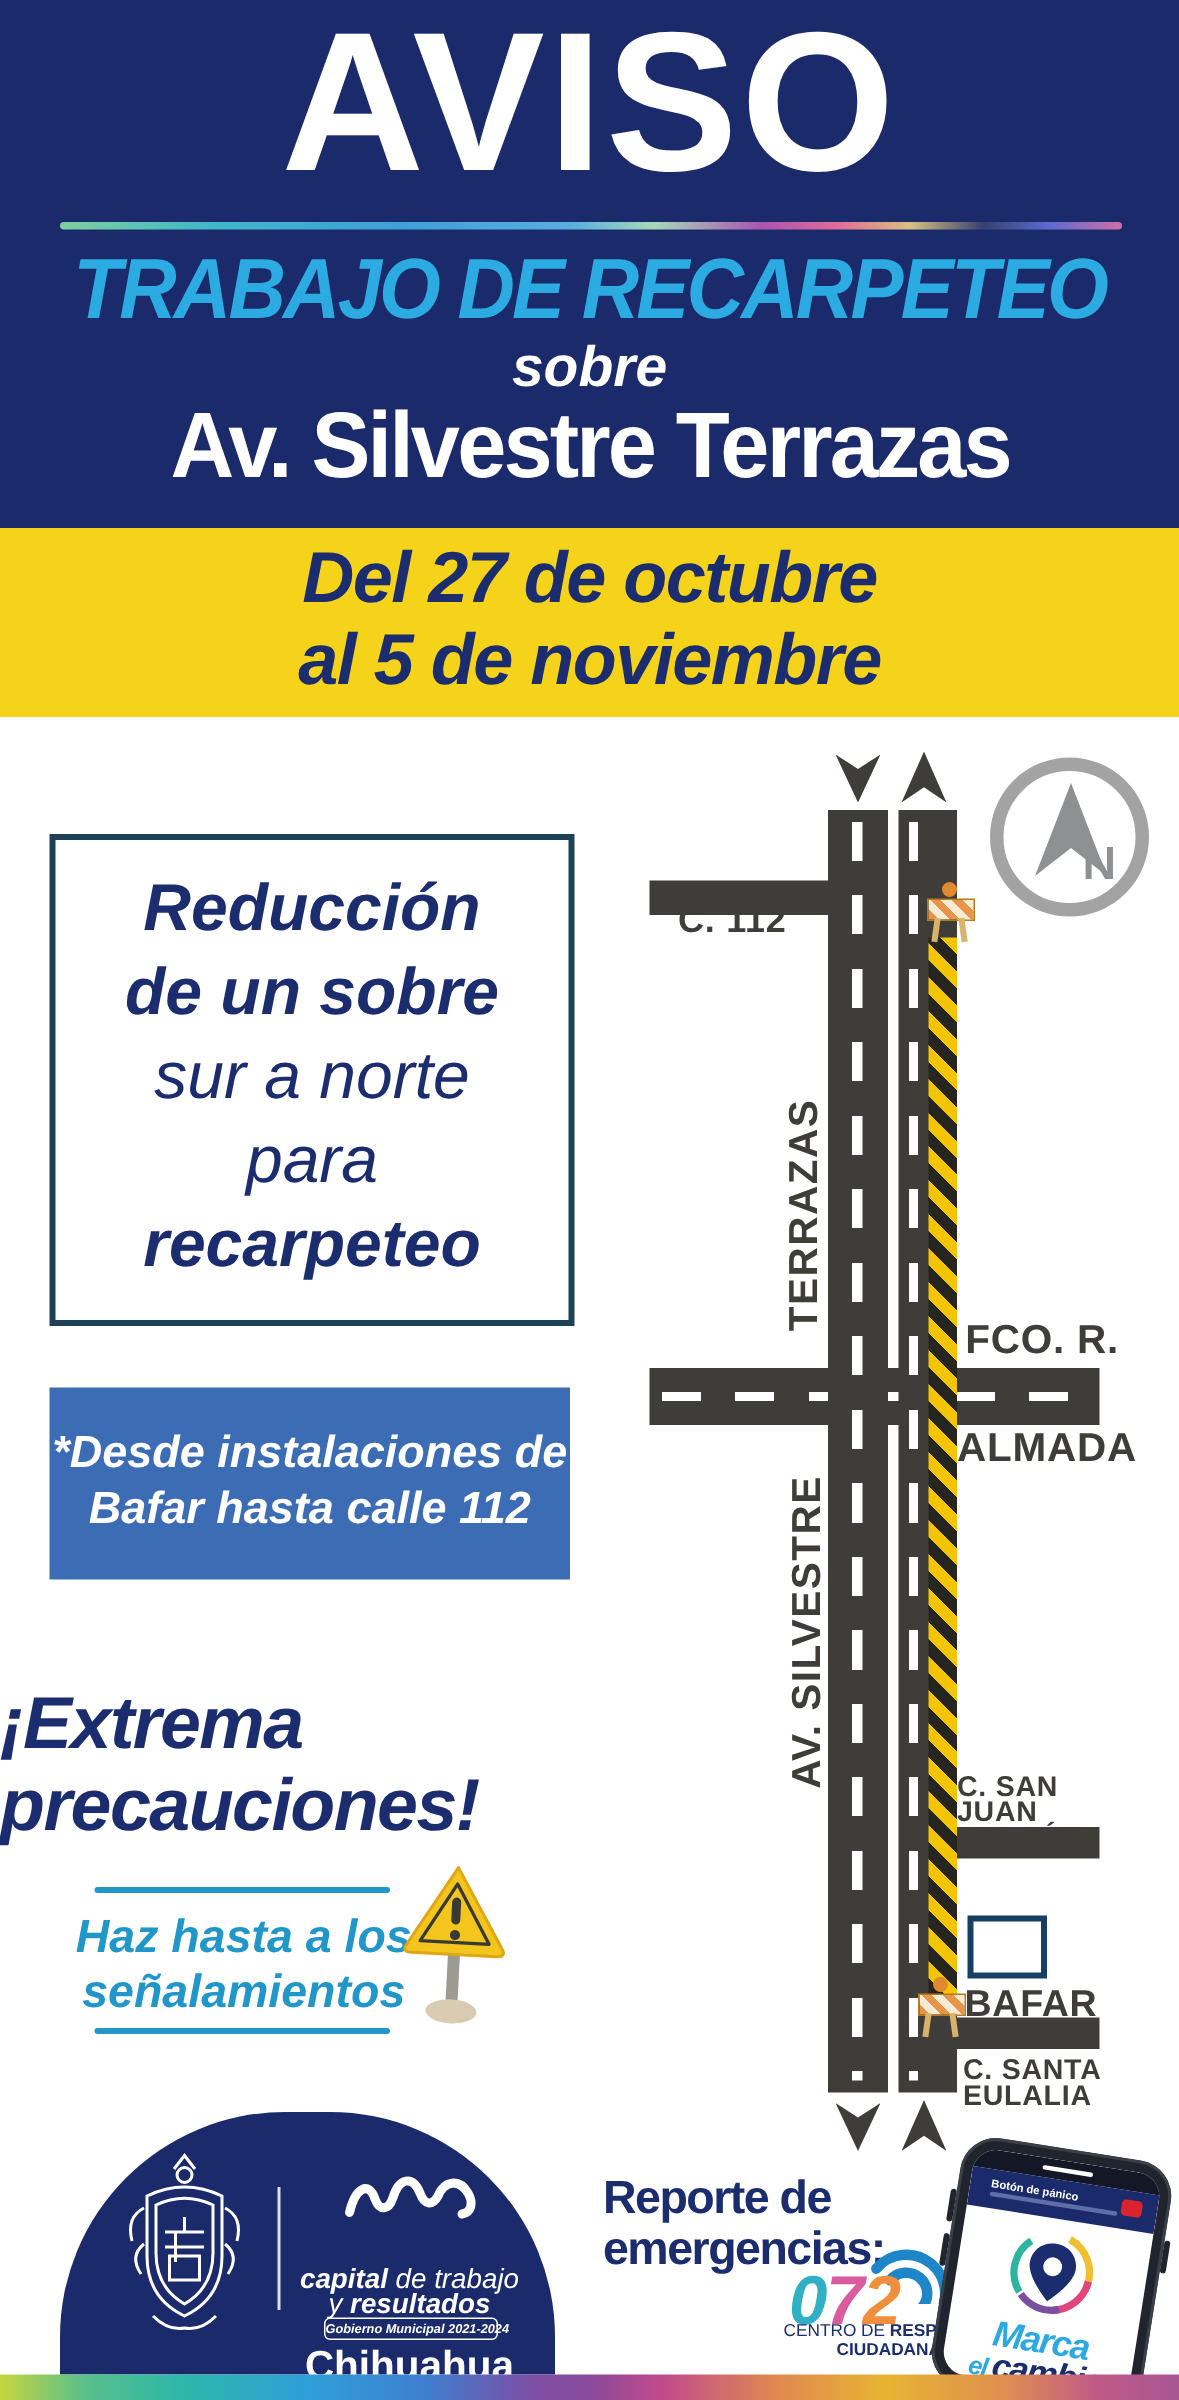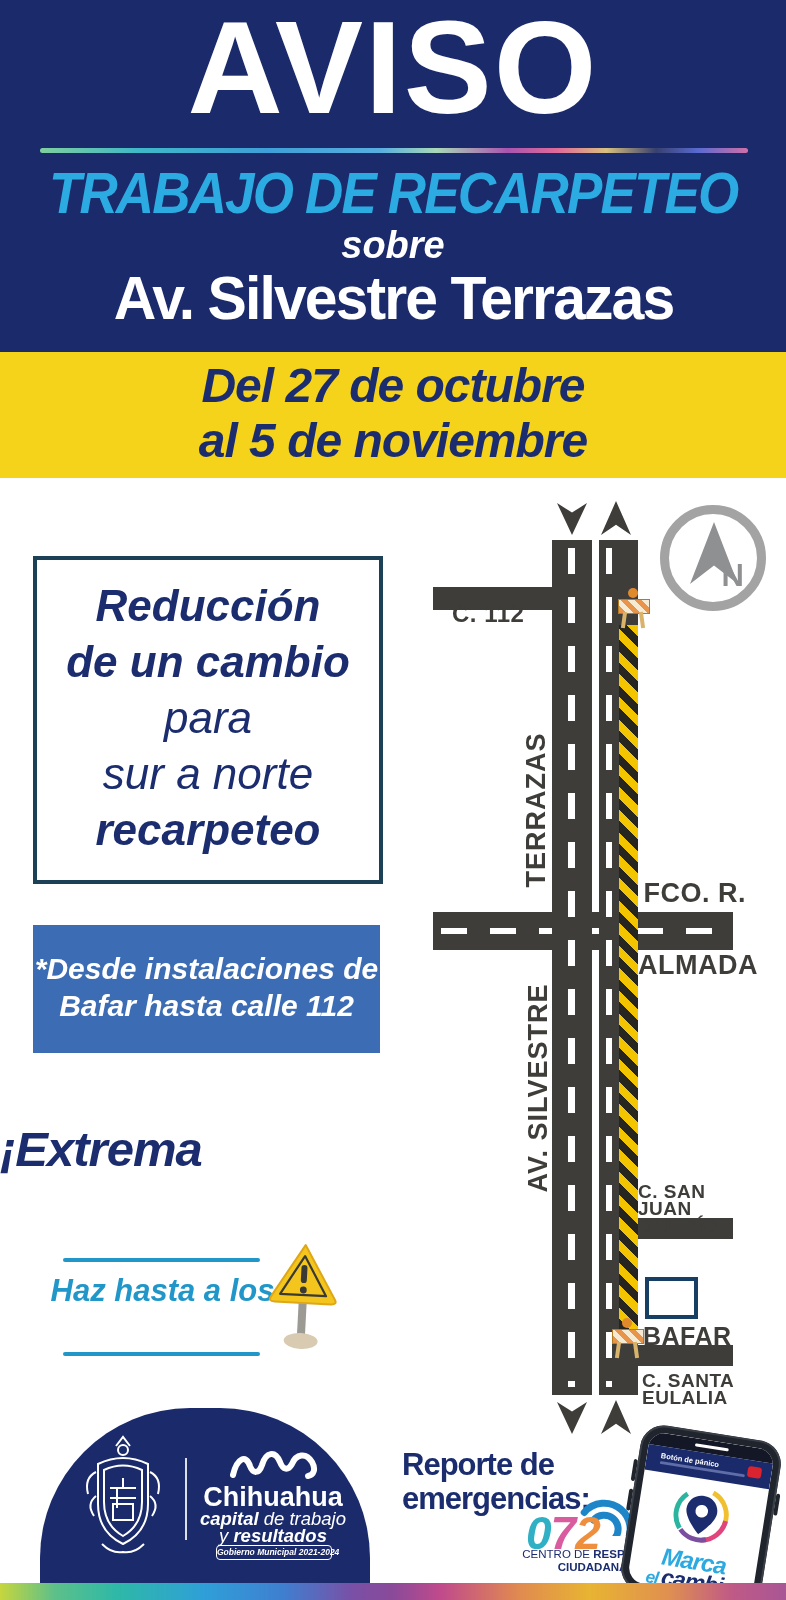--- a/index.html
+++ b/index.html
@@ -60,21 +60,21 @@
   .barricade .lamp{position:absolute;left:10px;top:0;width:10px;height:10px;border-radius:50%;background:#e08a2e;}
   .barricade .board{position:absolute;left:0;top:11px;width:30px;height:13px;border:1px solid #b5791f;
     background:repeating-linear-gradient(45deg,#e8944a 0 5px,#f6ead2 5px 10px);}
   .barricade .leg1,.barricade .leg2{position:absolute;top:24px;width:4px;height:16px;background:#d9b36a;}
   .barricade .leg1{left:4px;transform:rotate(8deg);}
   .barricade .leg2{right:4px;transform:rotate(-8deg);}
   .bafar-sq{left:645px;top:1277px;width:53px;height:42px;background:#fff;border:4px solid #173f63;box-sizing:border-box;}
   
   .arch{left:40px;top:1408px;width:330px;height:175px;background:#1a2a6b;border-radius:150px 150px 0 0;}
   .divider{left:185px;top:1458px;width:2px;height:82px;background:rgba(255,255,255,.85);}
-  .brandname{left:198px;top:1482px;width:150px;text-align:center;color:#fff;font-size:27px;font-weight:bold;}
+  .brandname{left:198px;top:1562px;width:150px;text-align:center;color:#fff;font-size:27px;font-weight:bold;}
   .tagline{left:198px;top:1510px;width:150px;text-align:center;color:#fff;font-size:18.5px;line-height:16px;font-style:italic;}
   .badge{left:216px;top:1545px;width:114px;height:13px;border:1.5px solid #fff;border-radius:4px;
          color:#fff;font-size:8.5px;font-weight:bold;font-style:italic;text-align:center;line-height:13px;white-space:nowrap;}
   .reporte{left:402px;top:1448px;width:220px;color:#1b2d6e;font-size:31px;line-height:34px;
            font-weight:bold;letter-spacing:-1px;}
   .num072{left:526px;top:1506px;font-size:46px;font-weight:bold;letter-spacing:-1px;font-style:italic;}
   .centro{left:505px;top:1548px;width:175px;text-align:center;color:#1b2d6e;font-size:11.5px;line-height:13px;}
   .phone{left:630px;top:1432px;width:142px;height:168px;background:#20242c;border-radius:24px;
          transform:rotate(9deg);box-shadow:0 0 0 2px #3a3f48 inset;}
   .phone .btn{position:absolute;width:4px;height:22px;background:#20242c;border-radius:2px;}
@@ -106,39 +106,41 @@
 
 <div class="abs band"></div>
 <div class="abs band-text">
   <div>Del 27 de octubre</div>
   <div>al 5 de noviembre</div>
 </div>
 
 <div class="abs red-box"></div>
 <div class="abs red-text">
   <div class="bold">Reducción</div>
-  <div class="bold">de un cambio</div>
+  <div class="bold">de un sobre</div>
+  <div>sur a norte</div>
   <div>para</div>
-  <div>sur a norte</div>
   <div class="bold">recarpeteo</div>
 </div>
 
 <div class="abs blue-box"></div>
 <div class="abs blue-box-text">
   <div>*Desde instalaciones de</div>
   <div>Bafar hasta calle 112</div>
 </div>
 
 <div class="abs extrema">
   <div>¡Extrema</div>
+  <div>precauciones!</div>
 </div>
 
 <div class="abs rule" style="top:1258px;"></div>
 <div class="abs haz">
   <div>Haz hasta a los</div>
+  <div>señalamientos</div>
 </div>
 <div class="abs rule" style="top:1352px;"></div>
 
 <div class="abs" style="left:266px;top:1240px;width:74px;height:112px;transform:rotate(3deg);">
   <svg width="74" height="112" viewBox="0 0 74 112">
     <rect x="33" y="62" width="8" height="36" fill="#9b9b93"></rect>
     <ellipse cx="37" cy="101" rx="17" ry="8" fill="#d9cbb1"></ellipse>
     <path d="M37 5 L69 58 Q72 63 65 63 L9 63 Q2 63 5 58 Z" fill="#f3c51d" stroke="#dfa718" stroke-width="2" stroke-linejoin="round"></path>
     <path d="M37 16 L60 55 L14 55 Z" fill="none" stroke="#3a3a35" stroke-width="2.2" stroke-linejoin="round"></path>
     <rect x="34" y="25" width="6" height="18" rx="3" fill="#3a3a35"></rect>

